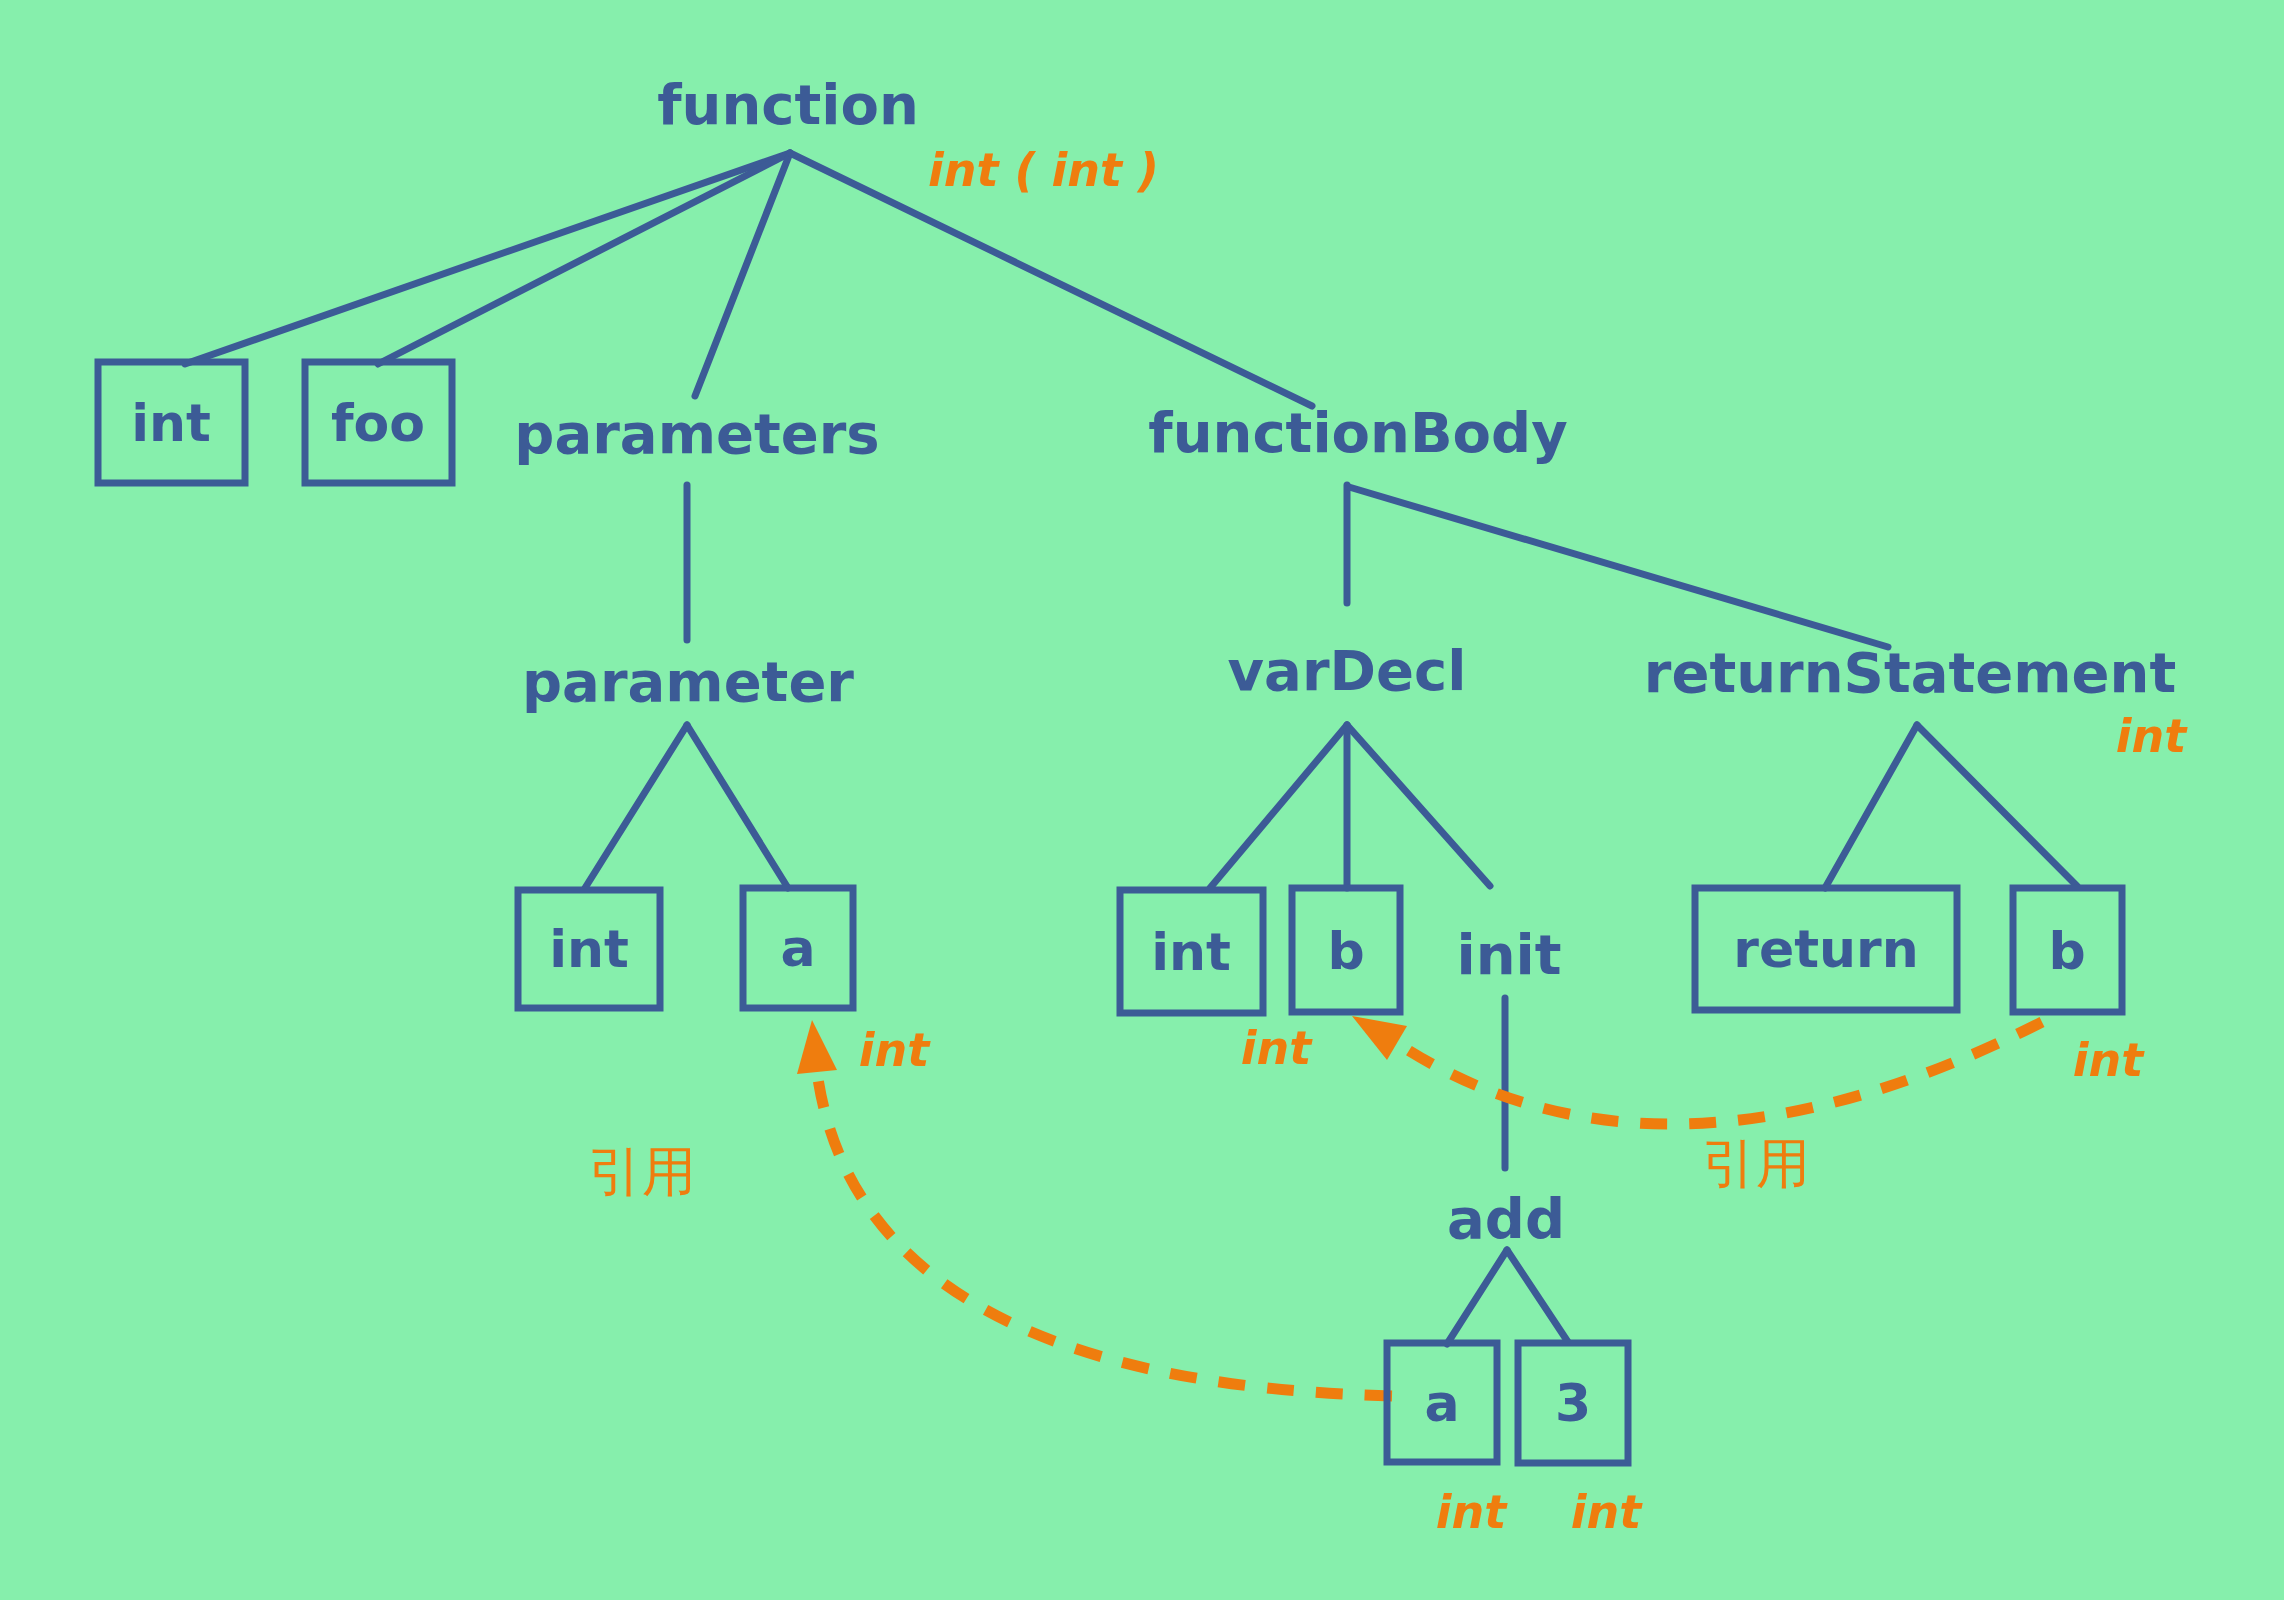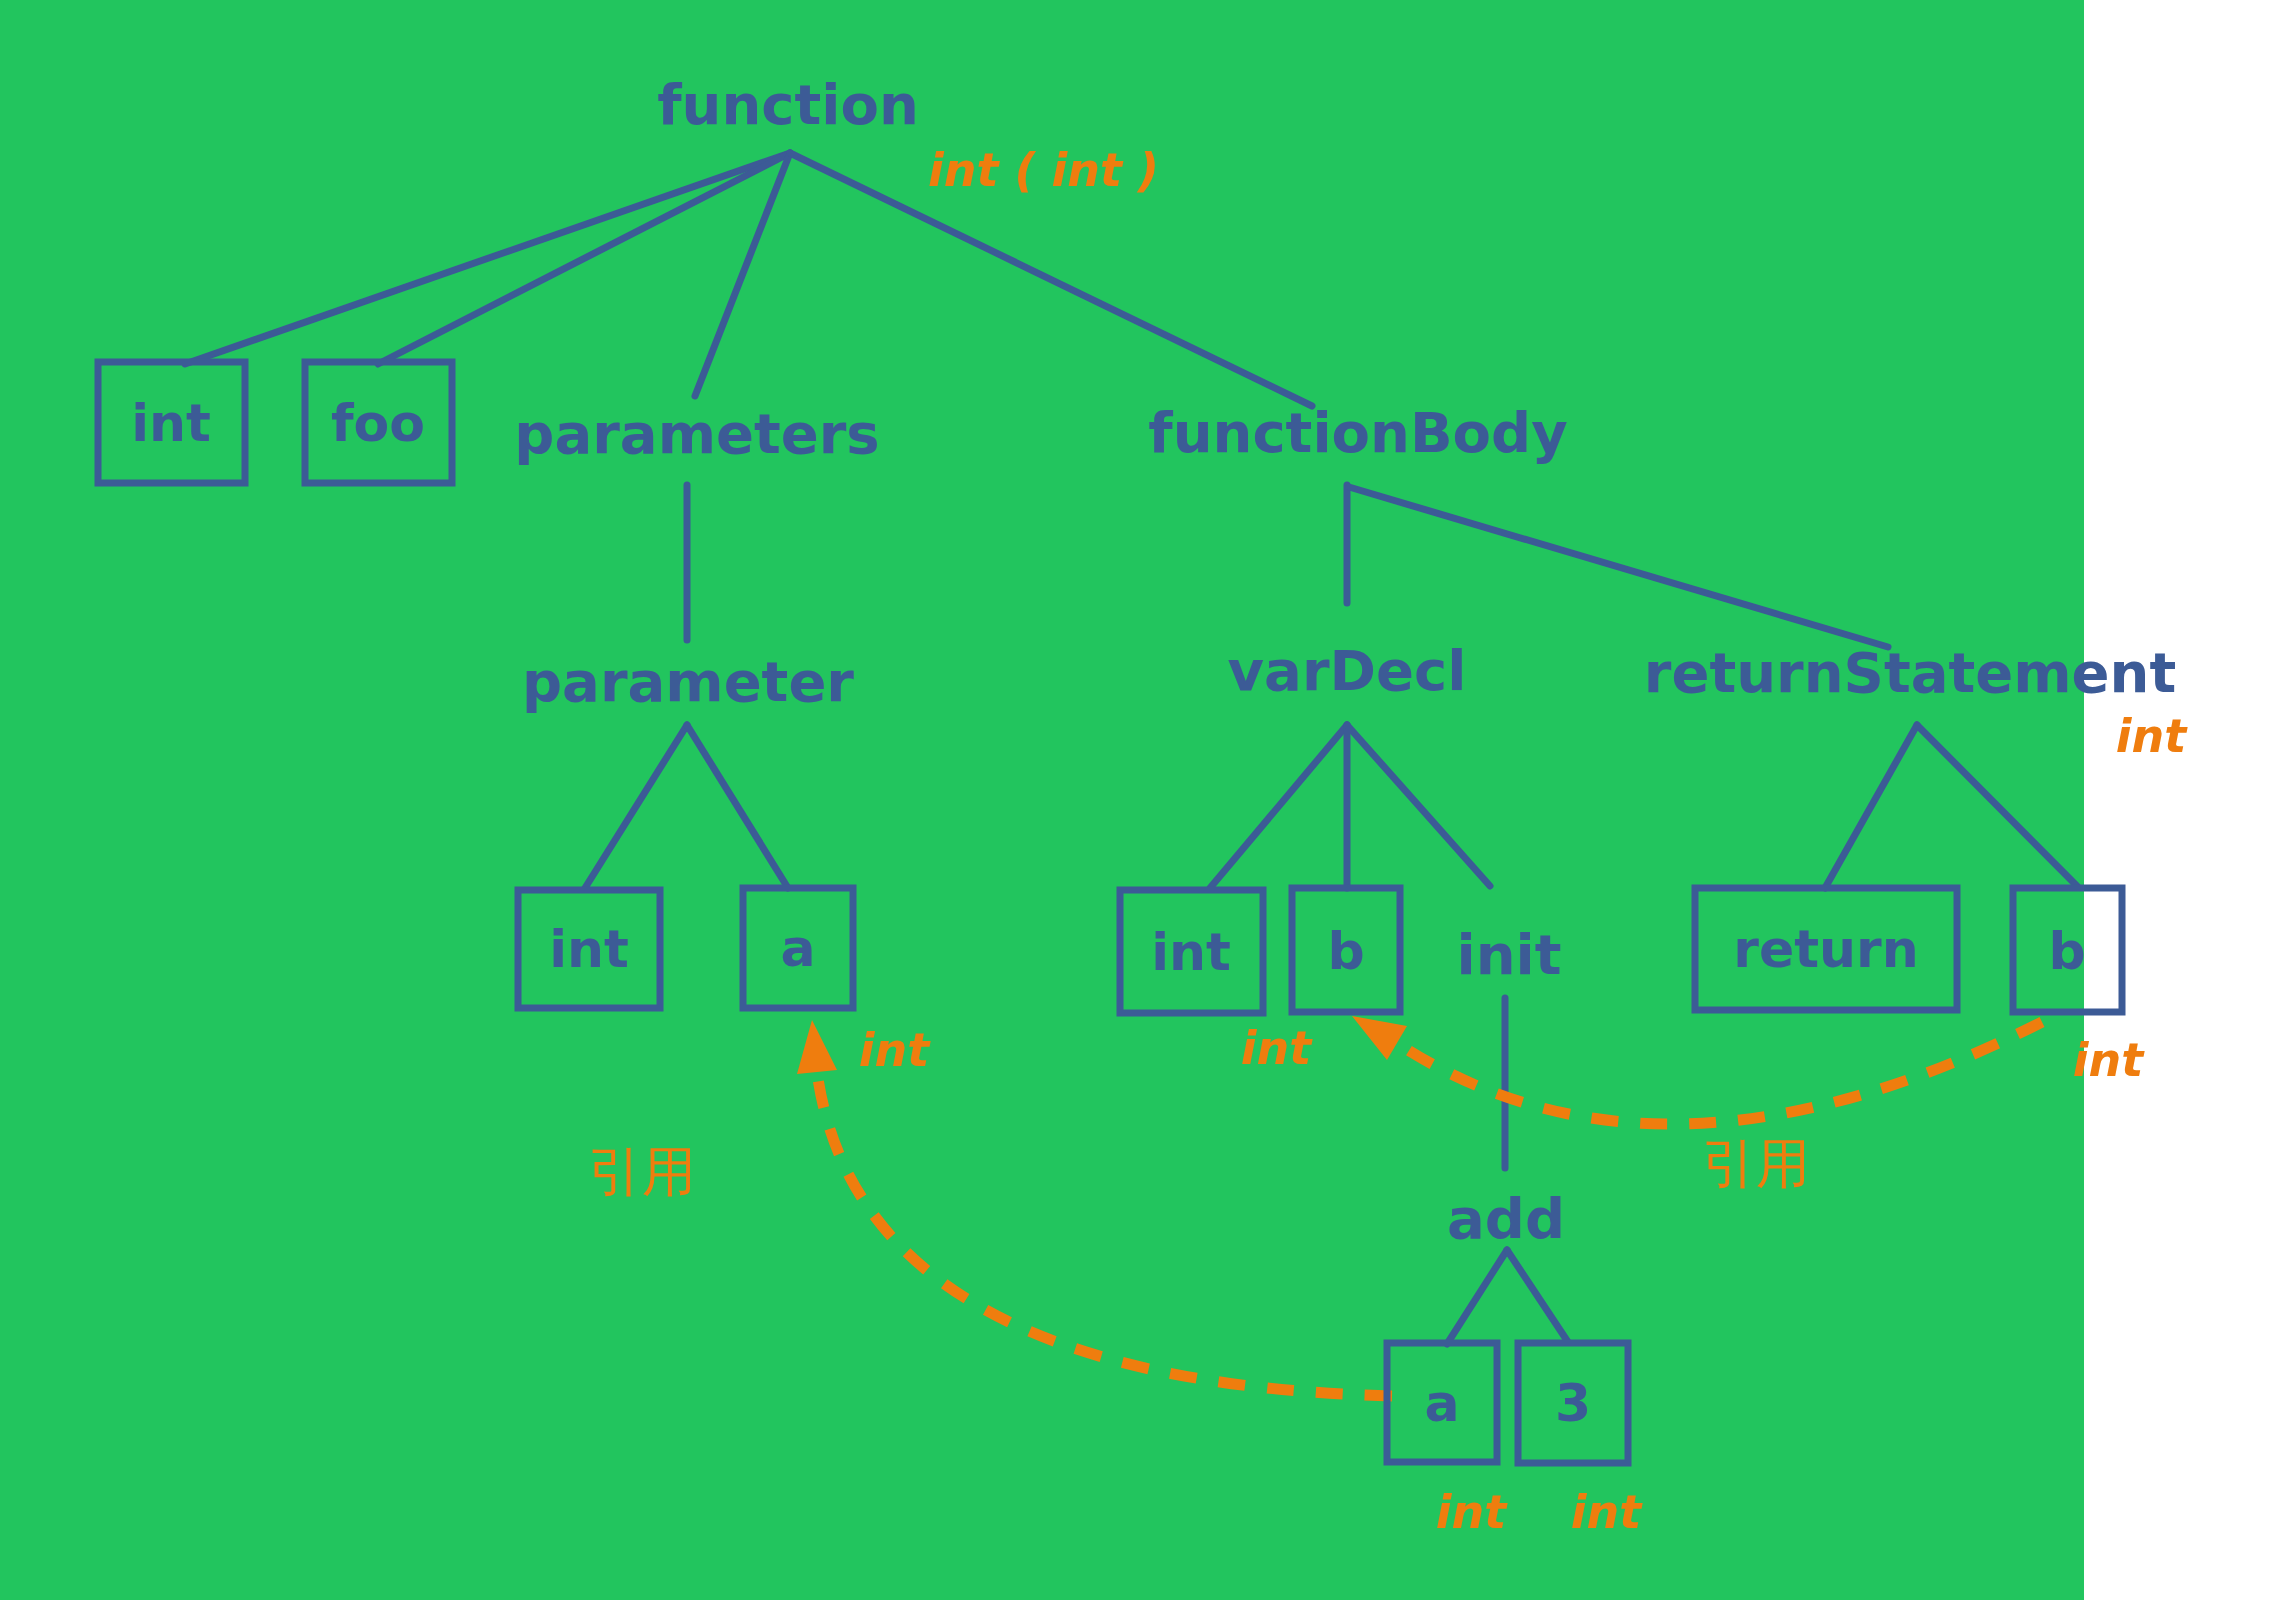--- a/index.html
+++ b/index.html
@@ -1,20 +1,20 @@
 <!DOCTYPE html>
 <html style="--blue: #3c5b96; --orange: #ef7d0e;"><head>
 <meta charset="utf-8">
 <style>
   :root{
     --blue:#3c5b96;
     --orange:#ef7d0e;
   }
   html,body{margin:0;padding:0;background:#ffffff;}
-  .stage{width:2084px;height:1600px;background:#22c55e;}
+  .stage{width:2284px;height:1600px;background:#86efac;}
   svg{display:block;width:2284px;height:1600px;}
   .edge{stroke:var(--blue);stroke-width:7;fill:none;stroke-linecap:round;}
   .nodebox{fill:none;stroke:var(--blue);stroke-width:7;}
   .nlabel{fill:var(--blue);font:bold 56px "DejaVu Sans","Liberation Sans",sans-serif;text-anchor:middle;}
   .blabel{fill:var(--blue);font:bold 52px "DejaVu Sans","Liberation Sans",sans-serif;text-anchor:middle;}
   .olabel{fill:var(--orange);font:italic bold 46px "DejaVu Sans","Liberation Sans",sans-serif;text-anchor:middle;}
   .olabel-start{fill:var(--orange);font:italic bold 46px "DejaVu Sans","Liberation Sans",sans-serif;text-anchor:start;}
   .ref{stroke:var(--orange);stroke-width:11;fill:none;stroke-dasharray:27 22;stroke-linecap:butt;}
   .refhead{fill:var(--orange);stroke:none;}
   .cjk{fill:var(--orange);font:54px "DejaVu Sans","Liberation Sans",sans-serif;text-anchor:middle;}

